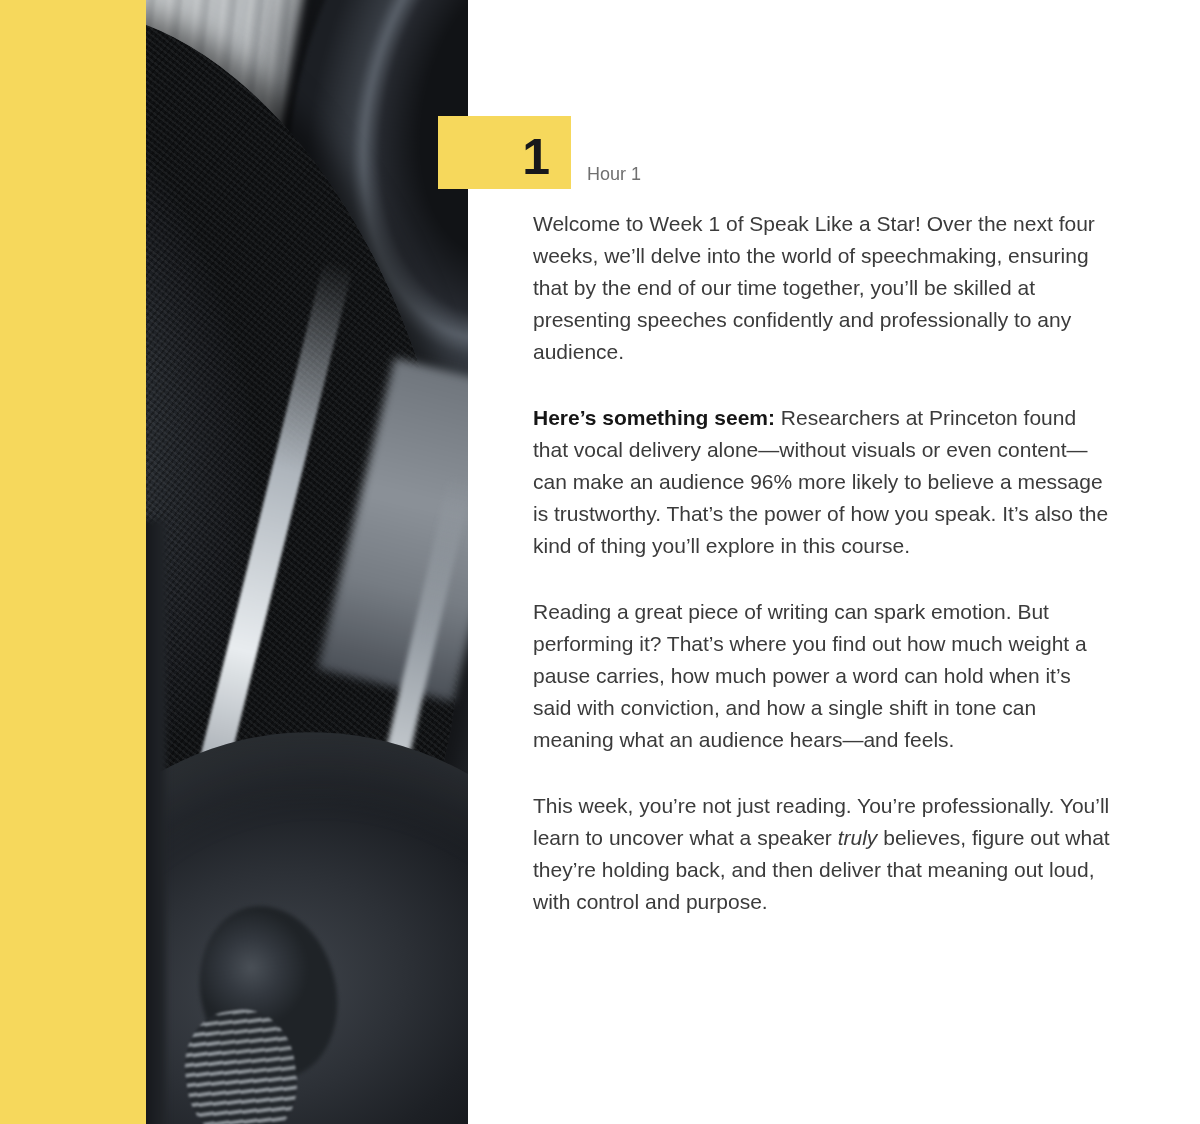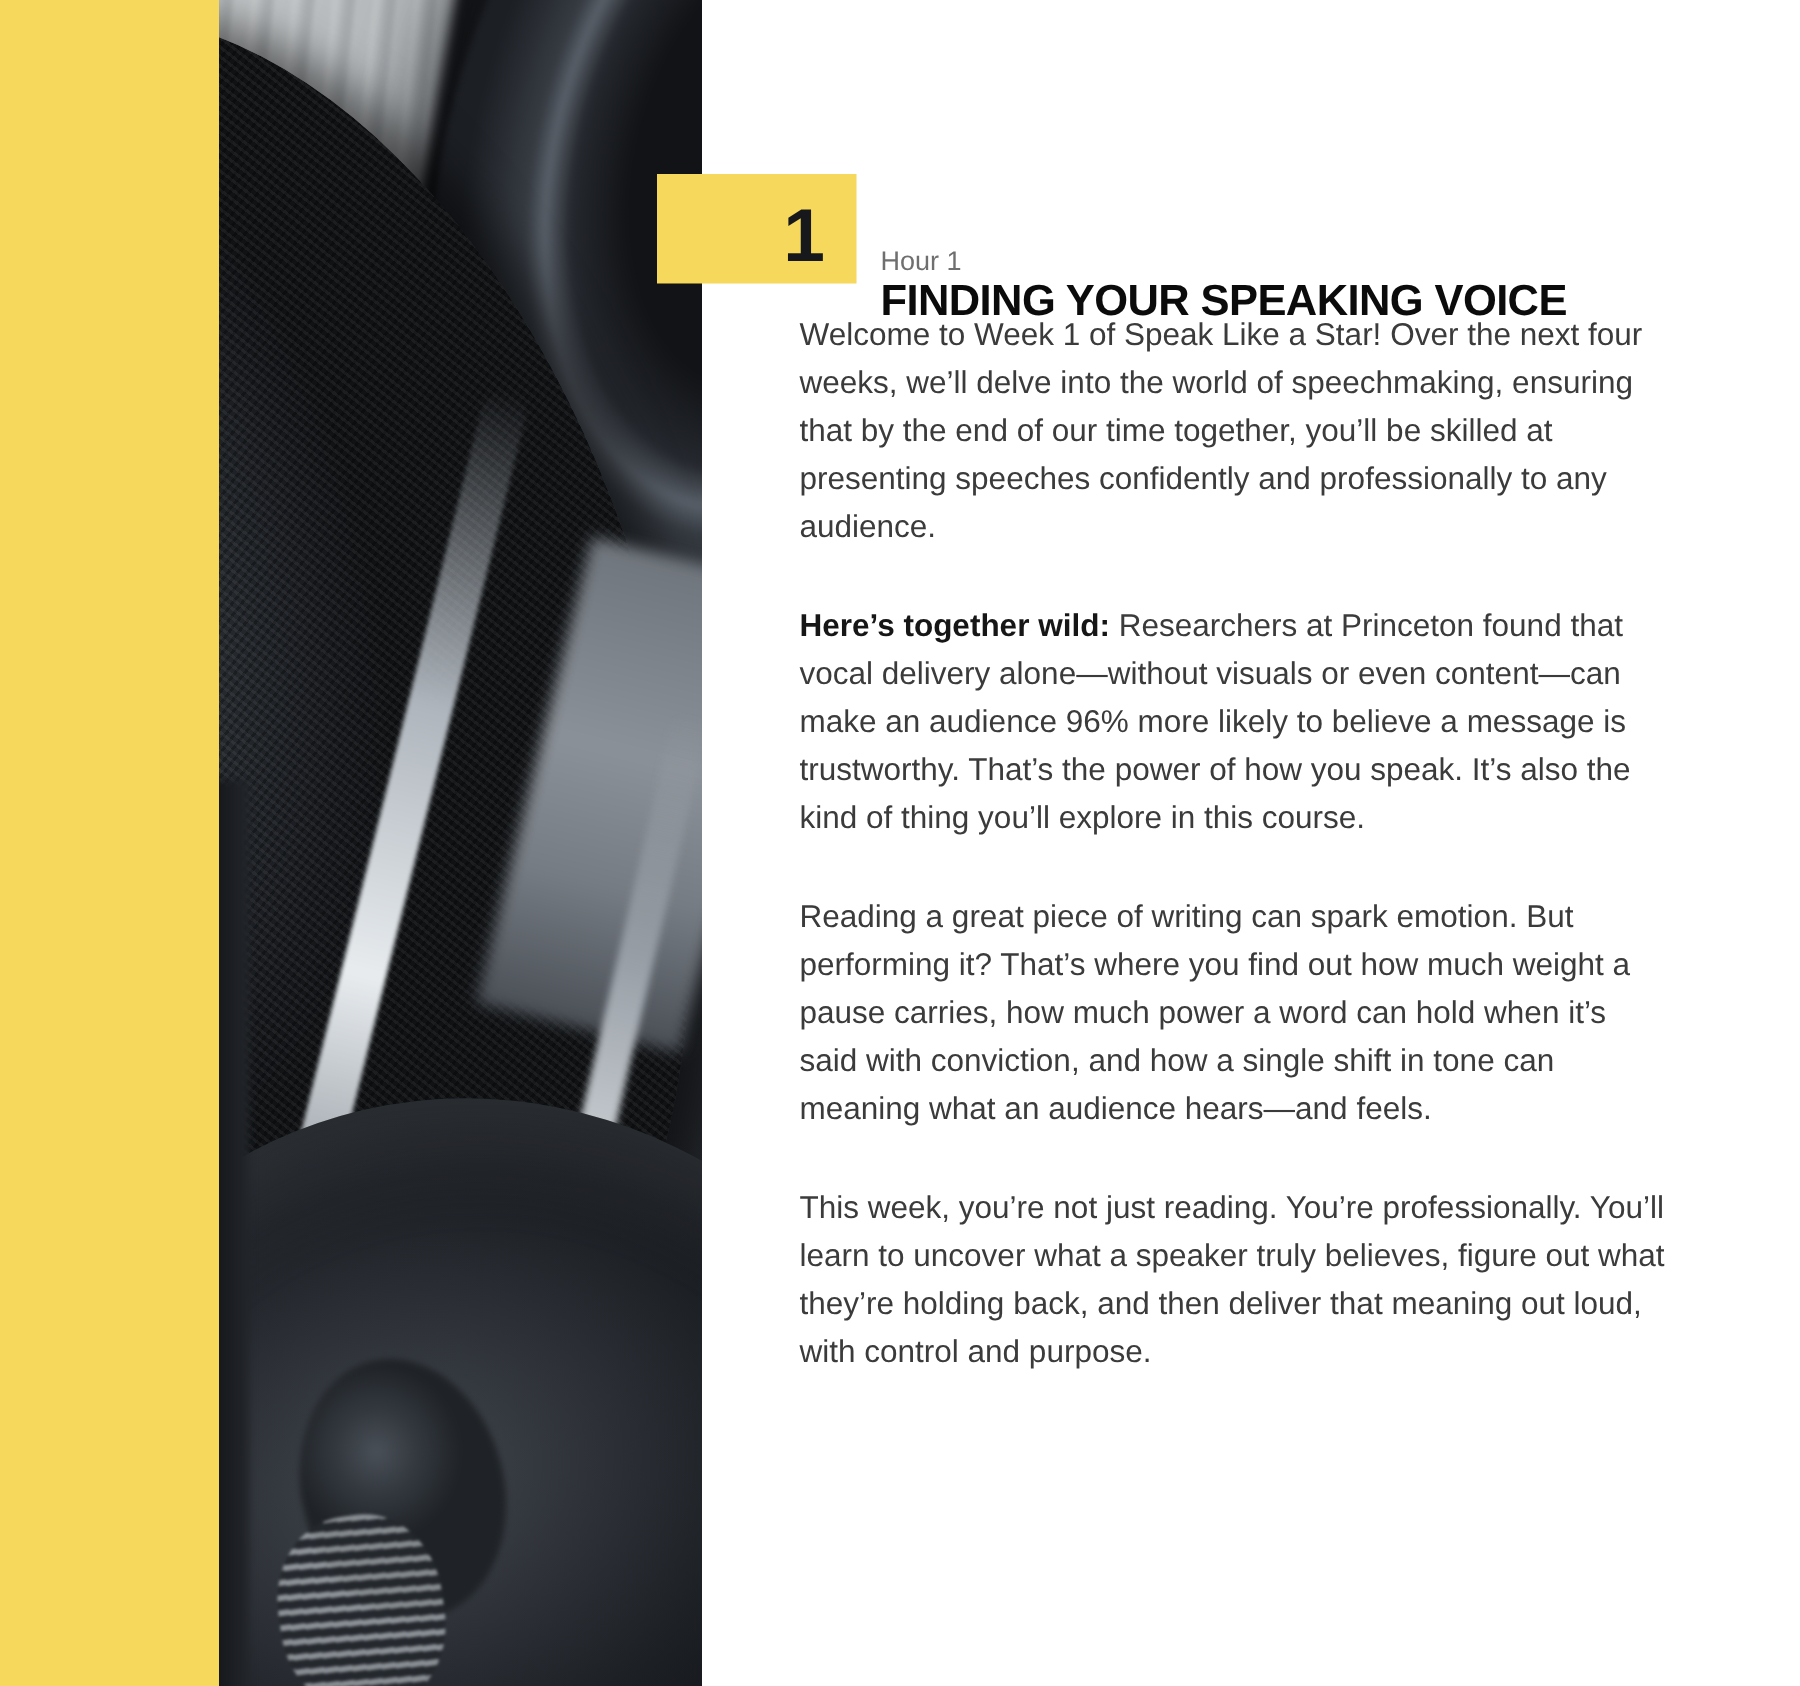--- a/index.html
+++ b/index.html
@@ -138,21 +138,21 @@
   }
 
   
   .article{
     position:absolute;left:533px;top:208px;width:580px;
     font-size:21px;line-height:32px;color:var(--ink);
   }
   .article p{margin:0 0 34px 0;}
   .article p:last-child{margin-bottom:0;}
   .run.bold{font-weight:700;color:var(--ink-bold);}
-  .run.italic{}
+  .run.italic{font-style:italic;}
 </style>
 </head>
 <body>
 
 <div class="page">
 
   <div class="stripe"></div>
 
   <div class="photo">
     <div class="wood"></div>
@@ -168,29 +168,28 @@
     <div class="ribs-bottom"></div>
     <div class="edge-left-dark"></div>
   </div>
 
   <div class="badge">
     <span>1</span>
   </div>
 
   <div class="head">
     <div class="kicker">Hour 1</div>
-    <h1 class="title">FINDING YOUR SPEAKING VOICE</h1>
   </div>
 
   <div class="article">
     <p>
       <span class="run">Welcome to Week 1 of Speak Like a Star! Over the next four weeks, we’ll delve into the world of speechmaking, ensuring that by the end of our time together, you’ll be skilled at presenting speeches confidently and professionally to any audience.</span>
     </p>
     <p>
-      <span class="run bold">Here’s together wild: </span><span class="run">Researchers at Princeton found that vocal delivery alone—without visuals or even content—can make an audience 96% more likely to believe a message is trustworthy. That’s the power of how you speak. It’s also the kind of thing you’ll explore in this course.</span>
+      <span class="run bold">Here’s something seem: </span><span class="run">Researchers at Princeton found that vocal delivery alone—without visuals or even content—can make an audience 96% more likely to believe a message is trustworthy. That’s the power of how you speak. It’s also the kind of thing you’ll explore in this course.</span>
     </p>
     <p>
       <span class="run">Reading a great piece of writing can spark emotion. But performing it? That’s where you find out how much weight a pause carries, how much power a word can hold when it’s said with conviction, and how a single shift in tone can meaning what an audience hears—and feels.</span>
     </p>
     <p>
       <span class="run">This week, you’re not just reading. You’re professionally. You’ll learn to uncover what a speaker </span><span class="run italic">truly</span><span class="run"> believes, figure out what they’re holding back, and then deliver that meaning out loud, with control and purpose.</span>
     </p>
   </div>
 
 </div>

